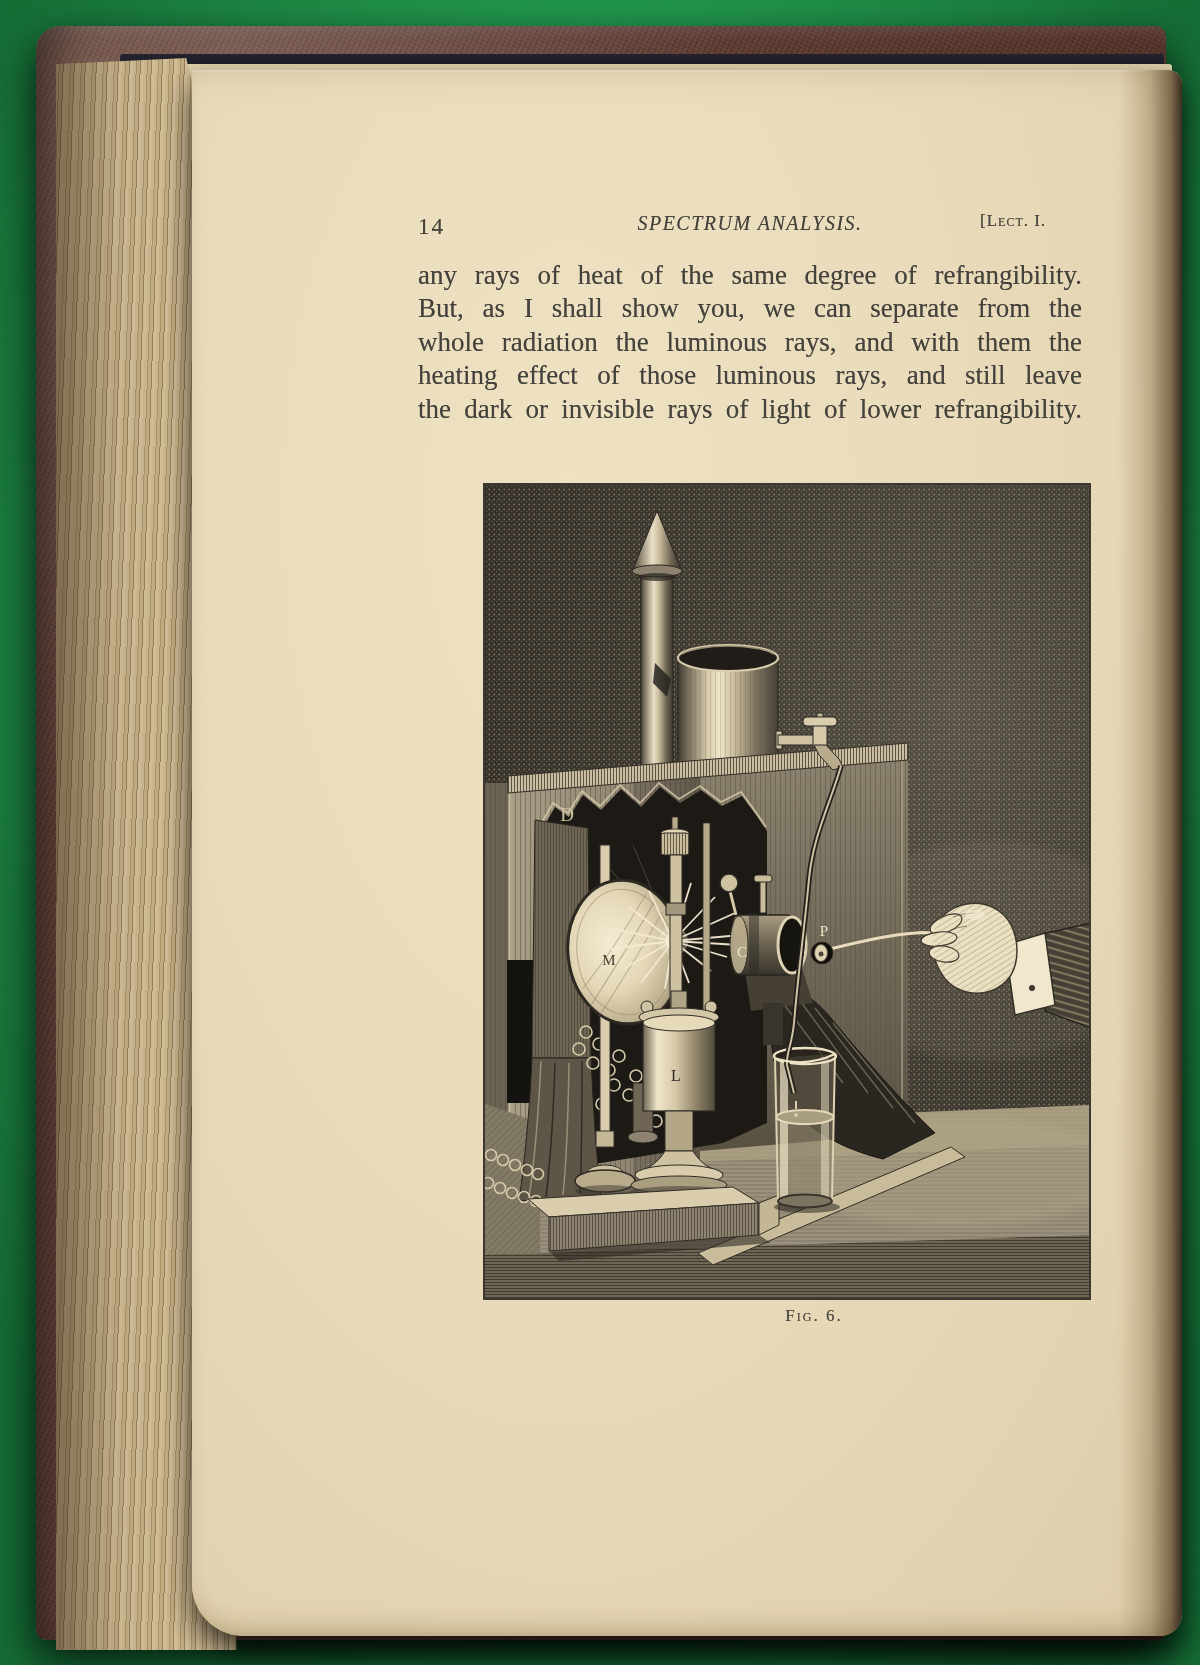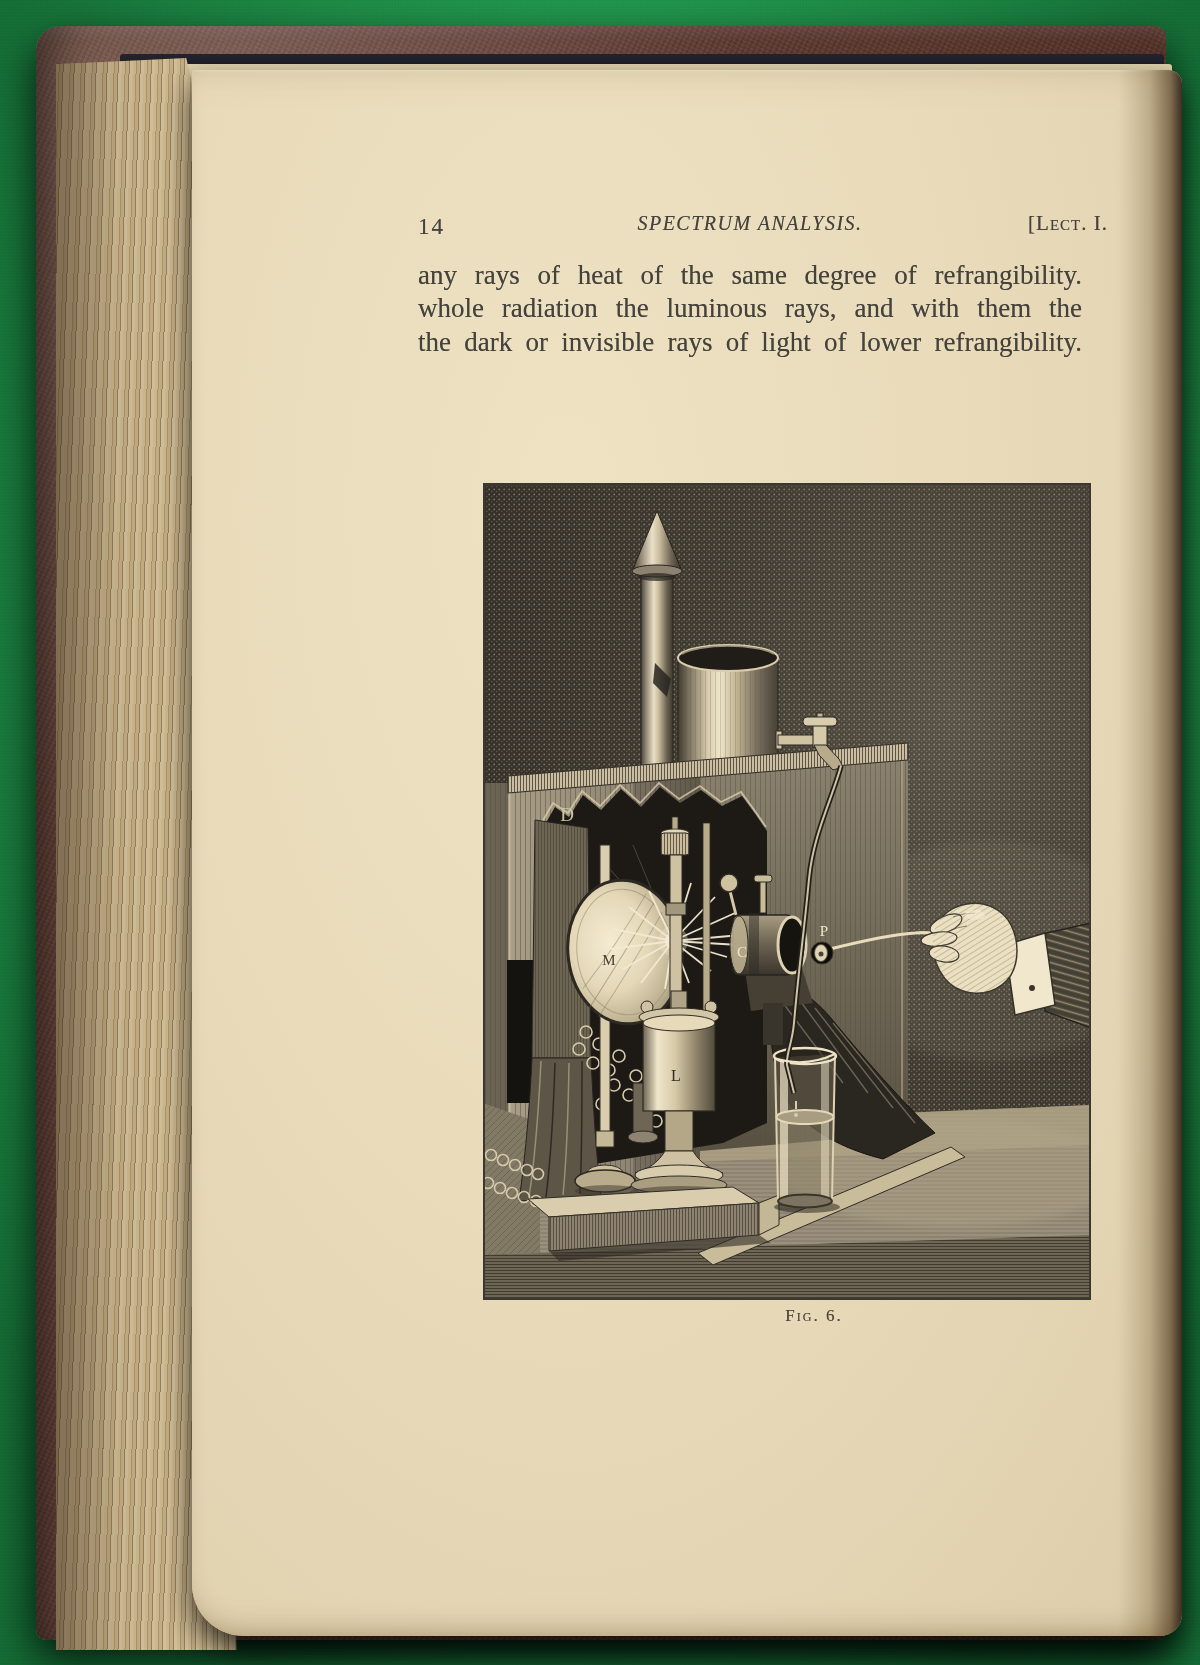--- a/index.html
+++ b/index.html
@@ -41,22 +41,22 @@
                 inset 0 -14px 26px -14px rgba(118,92,52,0.40),
                 inset 0 3px 3px -2px rgba(255,255,255,0.5),
                 0 16px 30px rgba(0,0,0,0.7);}
   .gutter{position:absolute;left:1118px;top:70px;width:64px;height:1566px;z-index:4;pointer-events:none;
     border-radius:0 14px 22px 0;
     background:linear-gradient(90deg, rgba(110,86,48,0) 0%, rgba(110,86,48,0.25) 50%, rgba(62,42,20,0.5) 82%, rgba(26,16,8,0.78) 100%);}
   .txt{position:absolute;z-index:5;color:#44423c;text-shadow:0 0 0.5px rgba(68,66,60,0.55);}
   .pgnum{left:418px;top:214px;font-size:23px;letter-spacing:2px;}
   .runtitle{left:418px;top:212px;width:664px;text-align:center;font-style:italic;
     font-size:20px;letter-spacing:1.5px;}
-  .lectref{left:980px;top:211px;width:128px;text-align:right;font-variant:small-caps;
-    font-size:21px;letter-spacing:1px;}
+  .lectref{left:980px;top:211px;width:128px;font-variant:small-caps;
+    font-size:17px;letter-spacing:1px;}
   .para{left:418px;width:664px;font-size:27px;line-height:33.4px;}
   .para .line{text-align:justify;text-align-last:justify;white-space:nowrap;}
   .para1{top:259px;}
   .para2{top:1278px;}
   .para2 .line:first-child{text-indent:28px;}
   .figcaption{left:510px;top:1306px;width:608px;text-align:center;
     font-variant:small-caps;font-size:17px;letter-spacing:2px;color:#4b473f;}
   .figure-svg{position:absolute;left:483px;top:483px;z-index:5;}
   svg text{font-family:"Liberation Serif",serif;}
 </style>
@@ -71,21 +71,23 @@
   <div class="stack-left"></div>
   <div class="page"></div>
   <div class="gutter"></div>
 
   <div class="txt pgnum">14</div>
   <div class="txt runtitle">SPECTRUM ANALYSIS.</div>
   <div class="txt lectref">[Lect. I.</div>
 
   <div class="txt para para1">
     <div class="line">any rays of heat of the same degree of refrangibility.</div>
+    <div class="line">But, as I shall show you, we can separate from the</div>
     <div class="line">whole radiation the luminous rays, and with them the</div>
+    <div class="line">heating effect of those luminous rays, and still leave</div>
     <div class="line">the dark or invisible rays of light of lower refrangibility.</div>
   </div>
 
   <svg class="figure-svg" width="608" height="817" viewBox="0 0 608 817">
     <defs>
       <pattern id="stip" width="5" height="5" patternUnits="userSpaceOnUse">
         <rect width="5" height="5" fill="#343029"></rect>
         <circle cx="1.2" cy="1.4" r="0.85" fill="#83785f"></circle>
         <circle cx="3.7" cy="3.5" r="0.7" fill="#635b49"></circle>
       </pattern>

